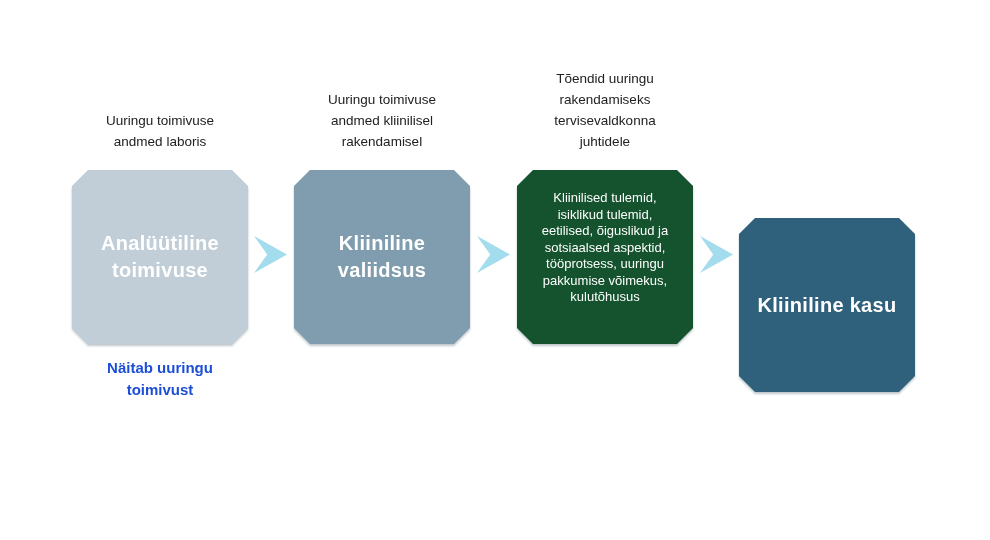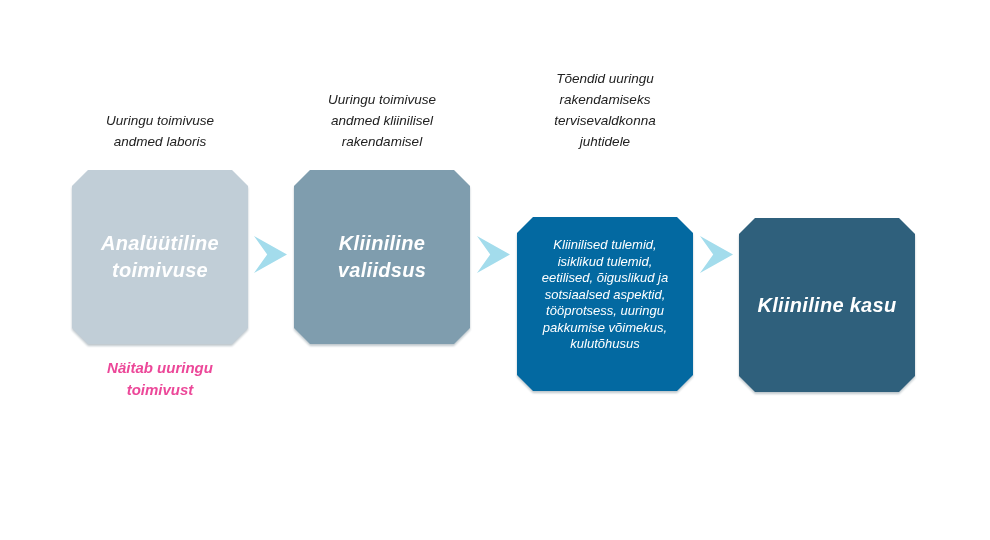--- a/index.html
+++ b/index.html
@@ -10,21 +10,20 @@
     height: 540px;
     background: #ffffff;
     font-family: "Liberation Sans", sans-serif;
     overflow: hidden;
   }
   .stage {
     position: absolute;
     top: 0;
     height: 540px;
     width: 220px;
-    font-style: italic;
   }
   .stage-1 { left: 50px; }
   .stage-2 { left: 272px; }
   .stage-3 { left: 495px; }
   .stage-4 { left: 717px; }
 
   .top-caption {
     position: absolute;
     bottom: 388px;
     left: 0;
@@ -39,21 +38,21 @@
   .bottom-caption {
     position: absolute;
     top: 357px;
     left: 0;
     width: 220px;
     text-align: center;
     white-space: pre-line;
     font-size: 15px;
     line-height: 22px;
     font-weight: 700;
-    color: #ec4899;
+    color: #1d4ed8;
   }
   .box-wrap {
     position: absolute;
     top: 170px;
     left: 22px;
     width: 176px;
     height: 174px;
     filter: drop-shadow(0 2px 1px rgba(70, 95, 110, 0.35));
   }
   .box {
@@ -129,21 +128,21 @@
   </section>
 
   <div class="arrow arrow-2" style="background: rgb(163, 220, 236);"></div>
 
   <section class="stage stage-3">
     <div class="top-caption">Tõendid uuringu
 rakendamiseks
 tervisevaldkonna
 juhtidele</div>
     <div class="box-wrap">
-      <div class="box" style="background: #0369a1; margin-top: 47px;">
+      <div class="box" style="background: #14532d;">
         <div class="box-body">Kliinilised tulemid,
 isiklikud tulemid,
 eetilised, õiguslikud ja
 sotsiaalsed aspektid,
 tööprotsess, uuringu
 pakkumise võimekus,
 kulutõhusus</div>
       </div>
     </div>
   </section>

